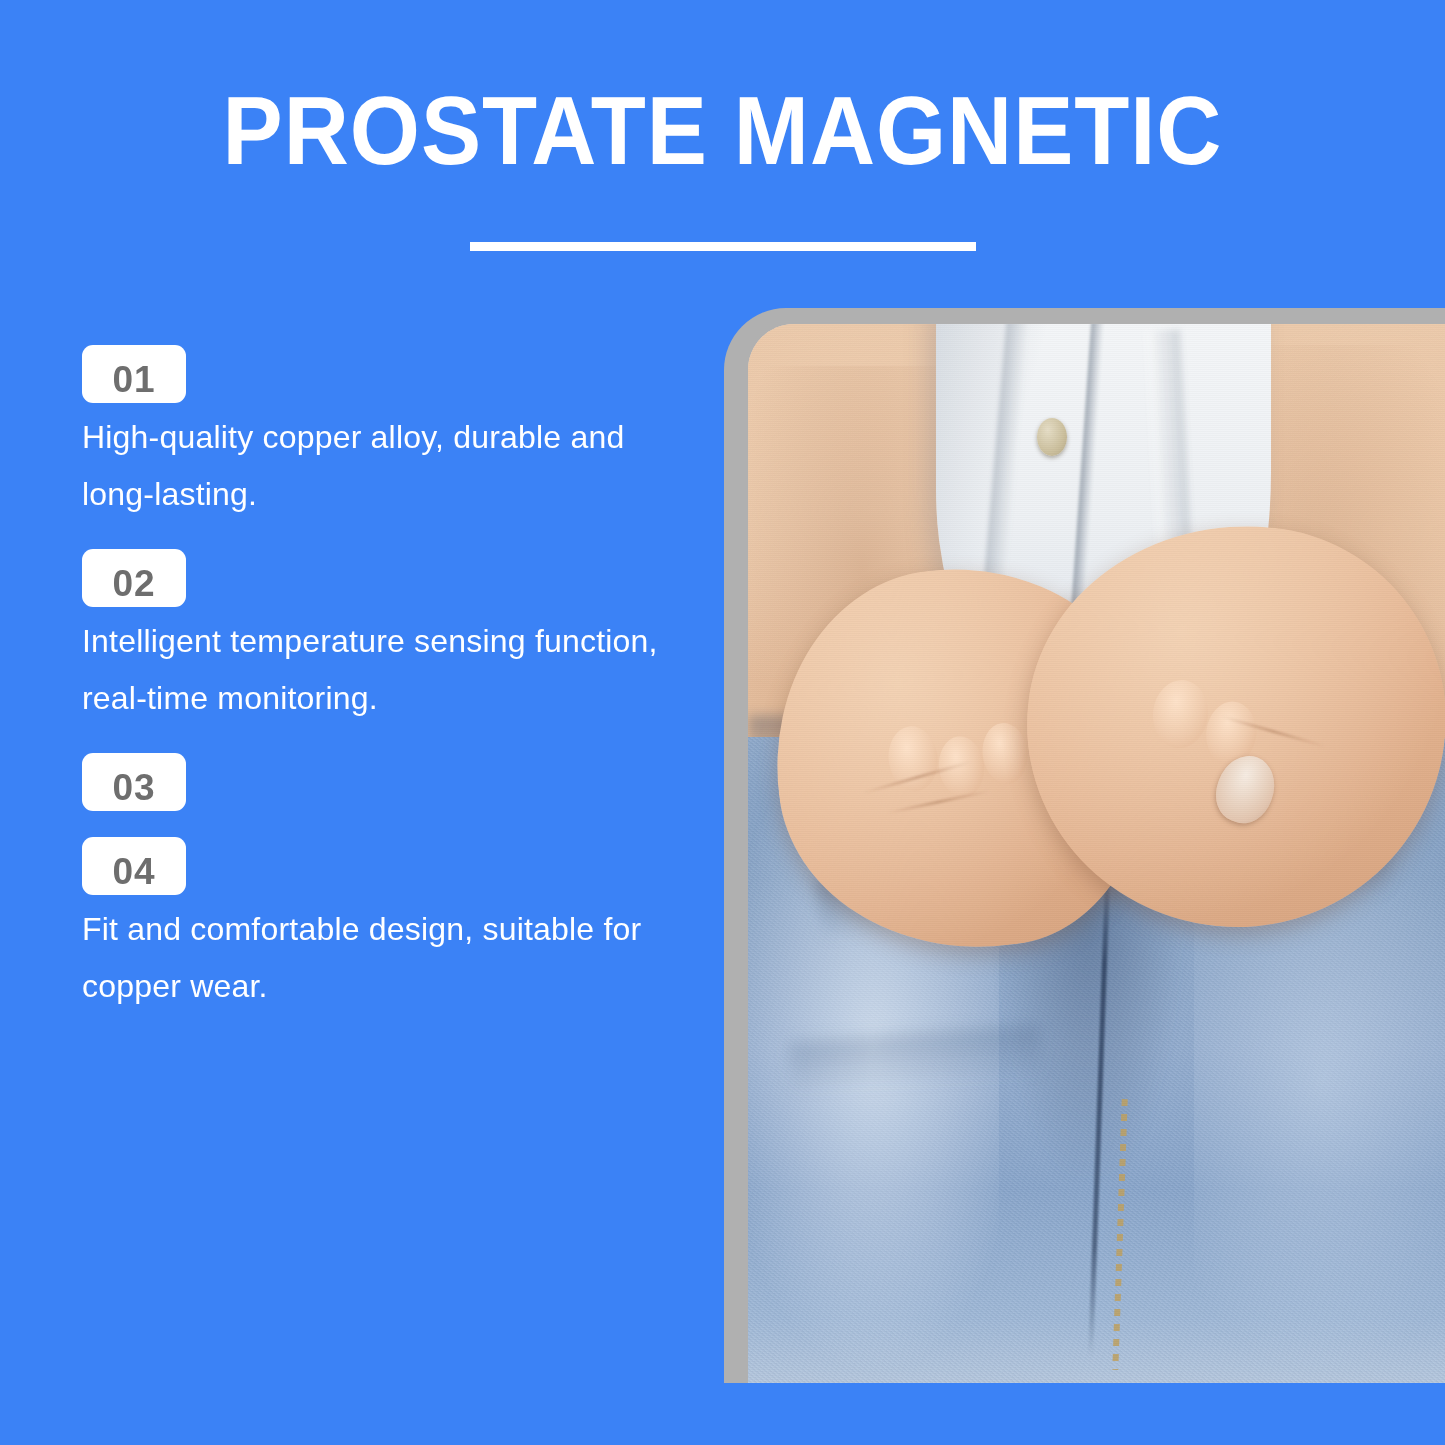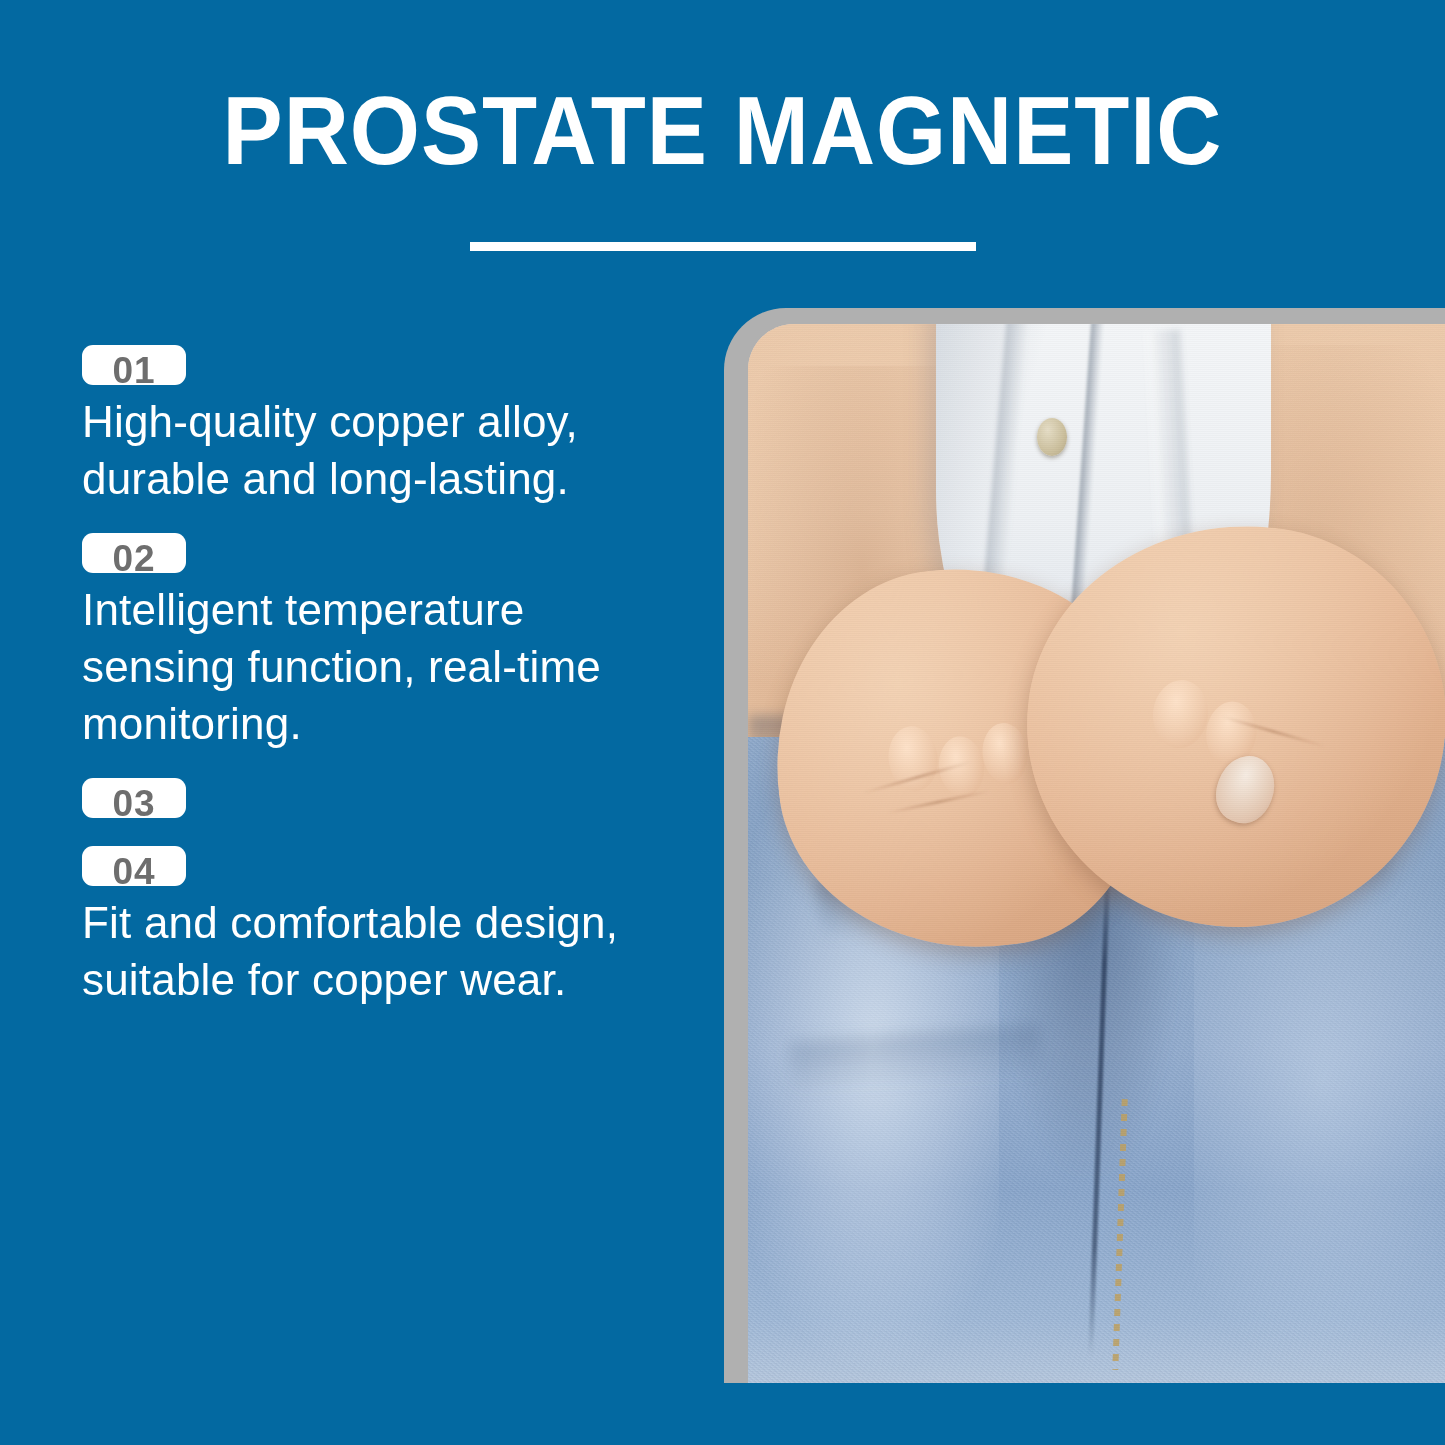--- a/index.html
+++ b/index.html
@@ -11,21 +11,21 @@
     height: 1445px;
     overflow: hidden;
     font-family: "Liberation Sans", sans-serif;
     background: #828282;
   }
 
   #poster {
     position: relative;
     width: 1445px;
     height: 1445px;
-    background: #0369a1;
+    background: #3b82f6;
     overflow: hidden;
   }
 
   
   .header {
     position: absolute;
     left: 0;
     top: 0;
     width: 1445px;
     height: 300px;
@@ -72,32 +72,32 @@
   .badge {
     display: inline-block;
     background: #ffffff;
     color: #6e6e6e;
     font-family: "Liberation Sans", sans-serif;
     font-weight: 700;
     font-size: 37px;
     line-height: 52px;
     height: 40px;
     min-width: 72px;
-    padding: 0 16px;
+    padding: 9px 16px;
     border-radius: 11px;
     text-align: center;
     letter-spacing: 1px;
     box-sizing: content-box;
   }
   .feature-text {
     margin-top: 6px;
     color: #ffffff;
     font-family: "Liberation Sans", sans-serif;
     font-weight: 300;
-    font-size: 44px;
+    font-size: 32px;
     line-height: 57px;
     letter-spacing: 0.2px;
     max-width: 580px;
   }
 
   
   .photo-panel {
     position: absolute;
     left: 724px;
     top: 308px;

